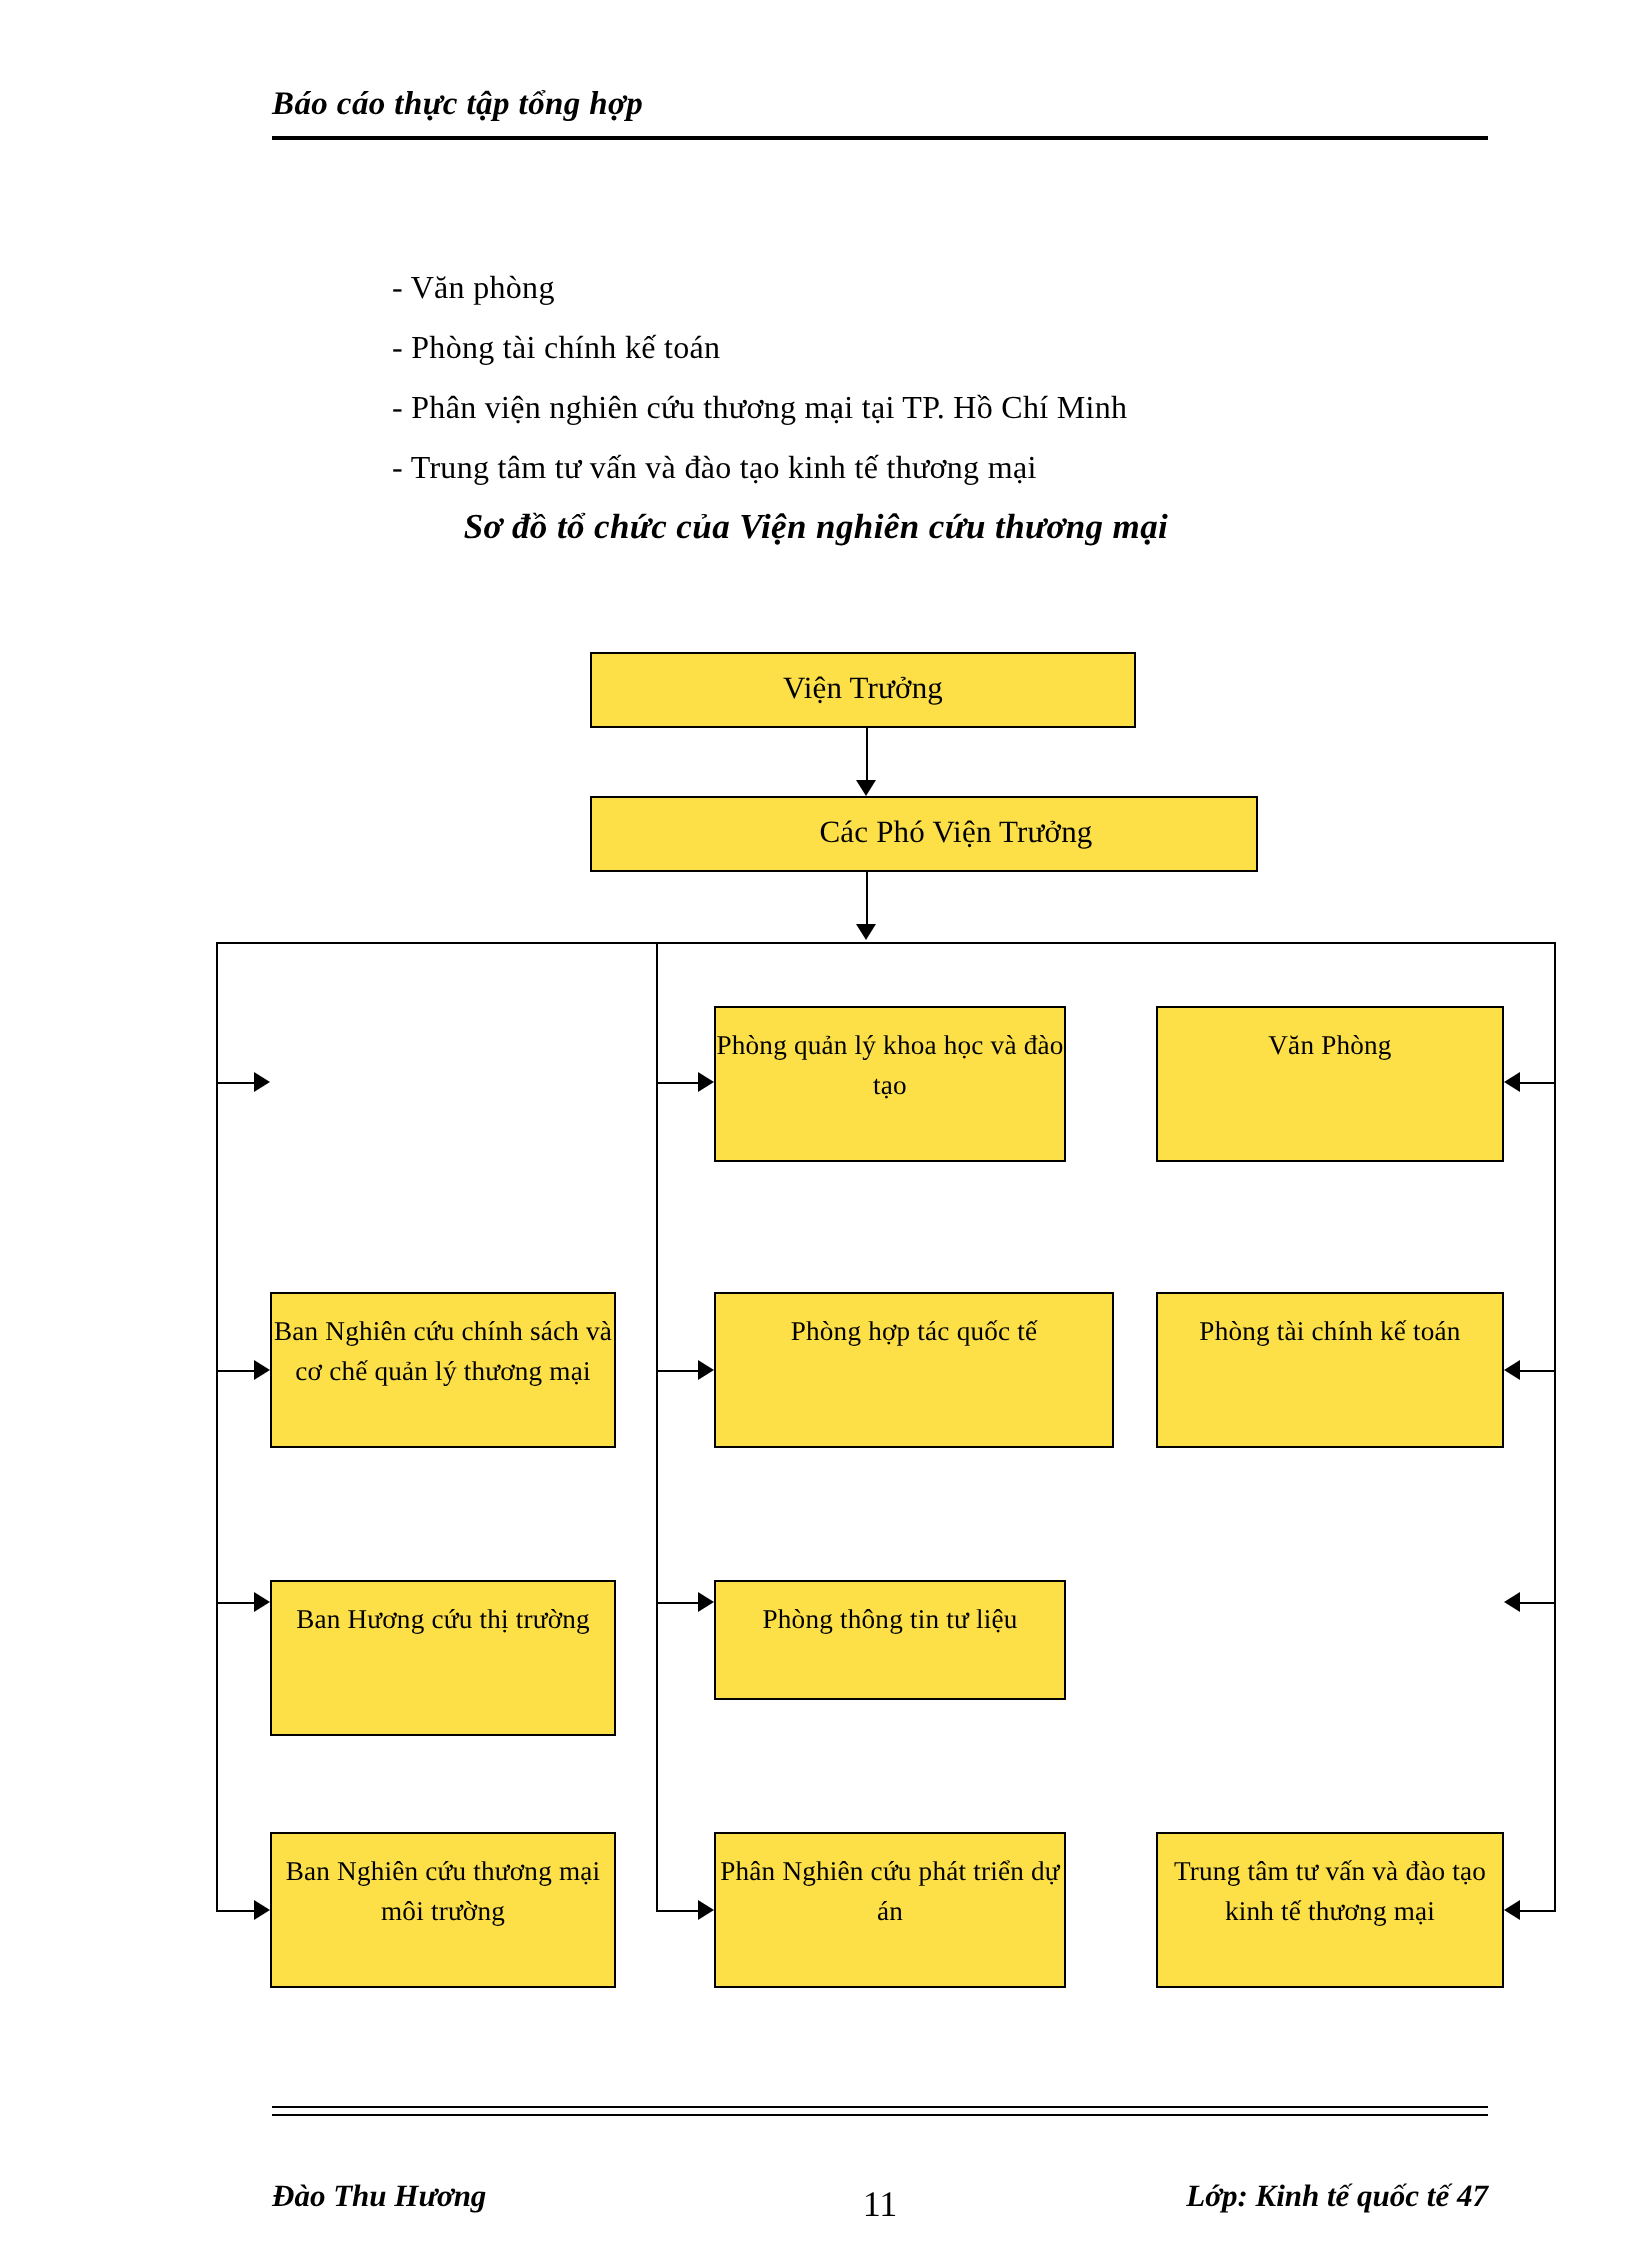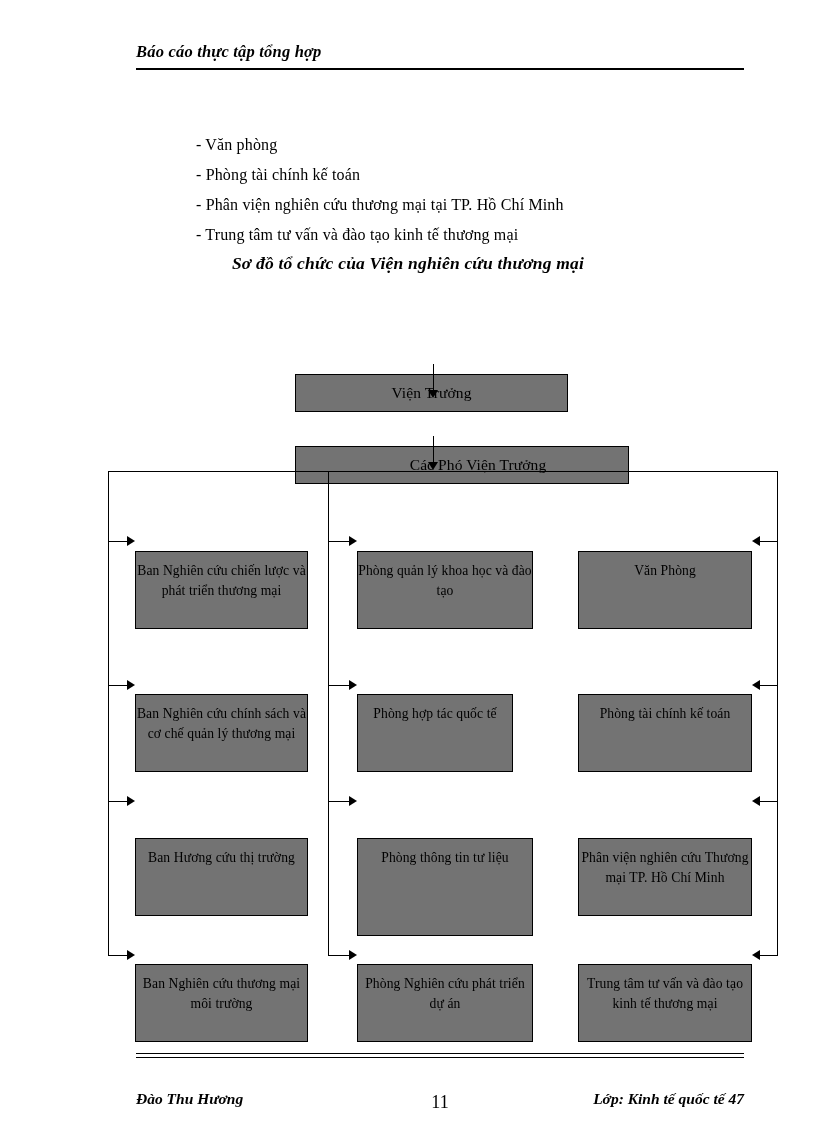--- a/index.html
+++ b/index.html
@@ -74,28 +74,27 @@
   #orgchart {
     position: absolute;
     left: 0;
     top: 0;
     width: 816px;
     height: 1123px;
   }
   .node {
     position: absolute;
     border: 1.3px solid #000;
-    background: #737373;
+    background: #fde047;
     box-sizing: border-box;
     display: flex;
     align-items: flex-start;
     justify-content: flex-start;
     text-align: center;
     overflow: hidden;
-    margin-top: 48px;
   }
   .node-label {
     display: block;
     width: 100%;
     font-size: 13.6px;
     line-height: 20px;
     letter-spacing: 0.1px;
   }
   .node.top .node-label {
     font-size: 15.5px;
@@ -229,23 +228,20 @@
 
     <div class="line-v" style="left:433px; top:436px; height:26px;"></div>
     <div class="arrow-down" style="left:428px; top:462px;"></div>
 
     <div class="line-h" style="left:108px; top:471px; width:670px;"></div>
 
     <div class="line-v" style="left:108px; top:471px; height:485px;"></div>
     <div class="line-v" style="left:328px; top:471px; height:485px;"></div>
     <div class="line-v" style="left:777px; top:471px; height:485px;"></div>
 
-    <div class="node leaf" style="left:135px; top:503px; width:173px; height:78px;">
-      <span class="node-label">Ban Nghiên cứu chiến lược và phát triển thương mại</span>
-    </div>
     <div class="line-h" style="left:108px; top:541px; width:19px;"></div>
     <div class="arrow-right" style="left:127px; top:536px;"></div>
 
     <div class="node leaf" style="left:135px; top:646px; width:173px; height:78px;">
       <span class="node-label">Ban Nghiên cứu chính sách và cơ chế quản lý thương mại</span>
     </div>
     <div class="line-h" style="left:108px; top:685px; width:19px;"></div>
     <div class="arrow-right" style="left:127px; top:680px;"></div>
 
     <div class="node leaf" style="left:135px; top:790px; width:173px; height:78px;">
@@ -259,53 +255,50 @@
     </div>
     <div class="line-h" style="left:108px; top:955px; width:19px;"></div>
     <div class="arrow-right" style="left:127px; top:950px;"></div>
 
     <div class="node leaf" style="left:357px; top:503px; width:176px; height:78px;">
       <span class="node-label">Phòng quản lý khoa học và đào tạo</span>
     </div>
     <div class="line-h" style="left:328px; top:541px; width:21px;"></div>
     <div class="arrow-right" style="left:349px; top:536px;"></div>
 
-    <div class="node leaf" style="left:357px; top:646px; width:156px; height:78px;">
+    <div class="node leaf" style="left:357px; top:646px; width:200px; height:78px;">
       <span class="node-label">Phòng hợp tác quốc tế</span>
     </div>
     <div class="line-h" style="left:328px; top:685px; width:21px;"></div>
     <div class="arrow-right" style="left:349px; top:680px;"></div>
 
-    <div class="node leaf" style="left:357px; top:790px; width:176px; height:98px;">
+    <div class="node leaf" style="left:357px; top:790px; width:176px; height:60px;">
       <span class="node-label">Phòng thông tin tư liệu</span>
     </div>
     <div class="line-h" style="left:328px; top:801px; width:21px;"></div>
     <div class="arrow-right" style="left:349px; top:796px;"></div>
 
     <div class="node leaf" style="left:357px; top:916px; width:176px; height:78px;">
-      <span class="node-label">Phòng Nghiên cứu phát triển dự án</span>
+      <span class="node-label">Phân Nghiên cứu phát triển dự án</span>
     </div>
     <div class="line-h" style="left:328px; top:955px; width:21px;"></div>
     <div class="arrow-right" style="left:349px; top:950px;"></div>
 
     <div class="node leaf" style="left:578px; top:503px; width:174px; height:78px;">
       <span class="node-label">Văn Phòng</span>
     </div>
     <div class="line-h" style="left:760px; top:541px; width:17px;"></div>
     <div class="arrow-left" style="left:752px; top:536px;"></div>
 
     <div class="node leaf" style="left:578px; top:646px; width:174px; height:78px;">
       <span class="node-label">Phòng tài chính kế toán</span>
     </div>
     <div class="line-h" style="left:760px; top:685px; width:17px;"></div>
     <div class="arrow-left" style="left:752px; top:680px;"></div>
 
-    <div class="node leaf" style="left:578px; top:790px; width:174px; height:78px;">
-      <span class="node-label">Phân viện nghiên cứu Thương mại TP. Hồ Chí Minh</span>
-    </div>
     <div class="line-h" style="left:760px; top:801px; width:17px;"></div>
     <div class="arrow-left" style="left:752px; top:796px;"></div>
 
     <div class="node leaf" style="left:578px; top:916px; width:174px; height:78px;">
       <span class="node-label">Trung tâm tư vấn và đào tạo kinh tế thương mại</span>
     </div>
     <div class="line-h" style="left:760px; top:955px; width:17px;"></div>
     <div class="arrow-left" style="left:752px; top:950px;"></div>
 
   </div>

